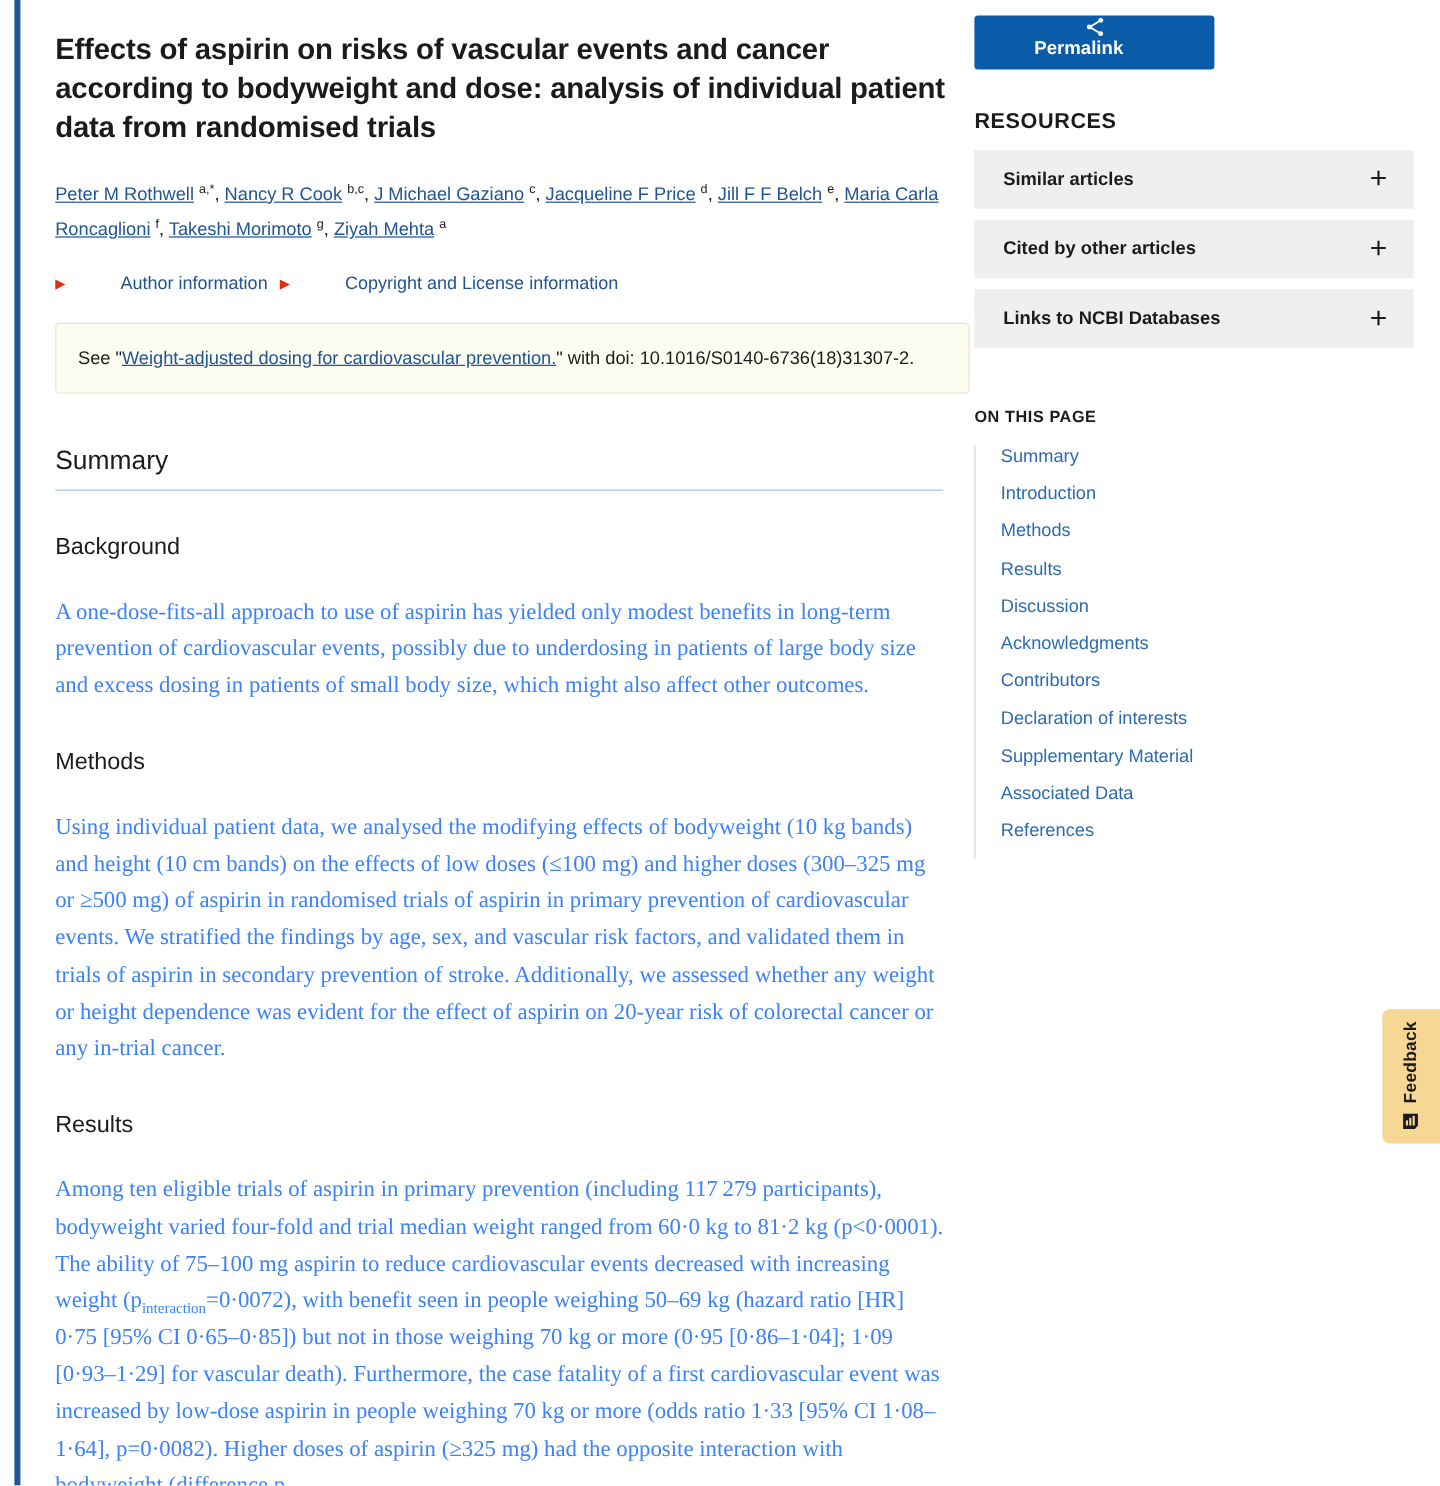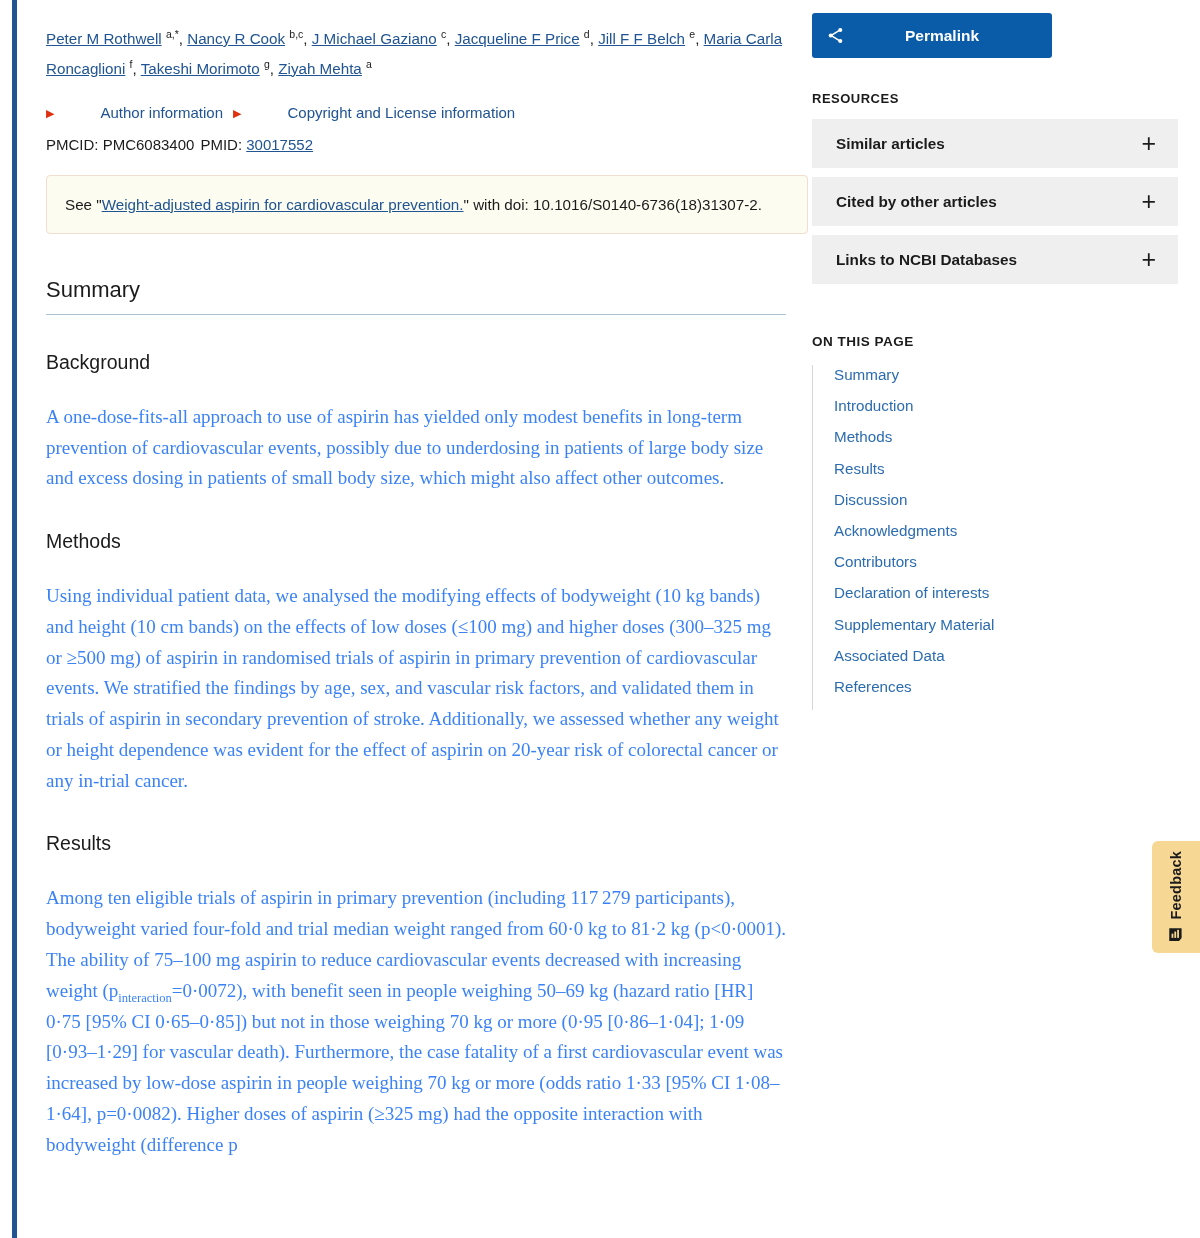--- a/index.html
+++ b/index.html
@@ -146,44 +146,45 @@
     position: absolute;
     left: 812px; top: 0;
     width: 366px;
   }
 
   .permalink-btn {
     margin-top: 13px;
     background: #0b5ca8;
     border: none;
     border-radius: 3px;
-    width: 240px;
+    width: 200px;
     height: 45px;
     display: flex;
     align-items: center;
     cursor: pointer;
     padding: 0;
+    flex-direction: column;
   }
   .permalink-btn .share-ico {
     width: 46px;
     display: flex;
     align-items: center;
     justify-content: center;
   }
   .permalink-btn .plabel {
     color: #ffffff;
     font-size: 15.5px;
     font-weight: bold;
     flex: 1;
     text-align: center;
     padding-right: 26px;
   }
 
   .side-heading {
-    font-size: 13px;
+    font-size: 18px;
     font-weight: bold;
     letter-spacing: 0.5px;
     color: #1b1b1b;
     margin-top: 33px;
     margin-bottom: 0;
   }
 
   .accordion {
     margin-top: 13px;
   }
@@ -262,37 +263,33 @@
 </style>
 </head>
 <body>
 
 <div class="left-rail"></div>
 
 <div class="page">
 
   <div class="main-col">
 
+    <h1 class="article-title">Effects of aspirin on risks of vascular events and cancer according to bodyweight and dose: analysis of individual patient data from randomised trials</h1>
 
     <div class="authors">
       <span><a href="#">Peter M Rothwell</a>&nbsp;<sup>a,*</sup><span>, </span></span><span><a href="#">Nancy R Cook</a>&nbsp;<sup>b,c</sup><span>, </span></span><span><a href="#">J Michael Gaziano</a>&nbsp;<sup>c</sup><span>, </span></span><span><a href="#">Jacqueline F Price</a>&nbsp;<sup>d</sup><span>, </span></span><span><a href="#">Jill F F Belch</a>&nbsp;<sup>e</sup><span>, </span></span><span><a href="#">Maria Carla Roncaglioni</a>&nbsp;<sup>f</sup><span>, </span></span><span><a href="#">Takeshi Morimoto</a>&nbsp;<sup>g</sup><span>, </span></span><span><a href="#">Ziyah Mehta</a>&nbsp;<sup>a</sup></span>
     </div>
 
     <div class="meta-links">
       <span class="tri">▶</span><a href="#">Author information</a><span class="tri">▶</span><a href="#">Copyright and License information</a>
     </div>
 
-    <div class="pm-ids">
-      <span>PMCID:</span>
-      <span>PMC6083400</span><span class="gap"></span><span>PMID:</span>
-      <a href="#">30017552</a>
-    </div>
 
     <div class="notice-box">
-      <span>See "</span><a href="#">Weight-adjusted aspirin for cardiovascular prevention.</a><span>" with doi: 10.1016/S0140-6736(18)31307-2.</span>
+      <span>See "</span><a href="#">Weight-adjusted dosing for cardiovascular prevention.</a><span>" with doi: 10.1016/S0140-6736(18)31307-2.</span>
     </div>
 
     <h2 class="section-head">Summary</h2>
 
     <h3 class="sub-head">Background</h3>
     <p class="body-text">A one-dose-fits-all approach to use of aspirin has yielded only modest benefits in long-term prevention of cardiovascular events, possibly due to underdosing in patients of large body size and excess dosing in patients of small body size, which might also affect other outcomes.</p>
 
     <h3 class="sub-head">Methods</h3>
     <p class="body-text">Using individual patient data, we analysed the modifying effects of bodyweight (10 kg bands) and height (10 cm bands) on the effects of low doses (≤100 mg) and higher doses (300–325 mg or ≥500 mg) of aspirin in randomised trials of aspirin in primary prevention of cardiovascular events. We stratified the findings by age, sex, and vascular risk factors, and validated them in trials of aspirin in secondary prevention of stroke. Additionally, we assessed whether any weight or height dependence was evident for the effect of aspirin on 20-year risk of colorectal cancer or any in-trial cancer.</p>
 

